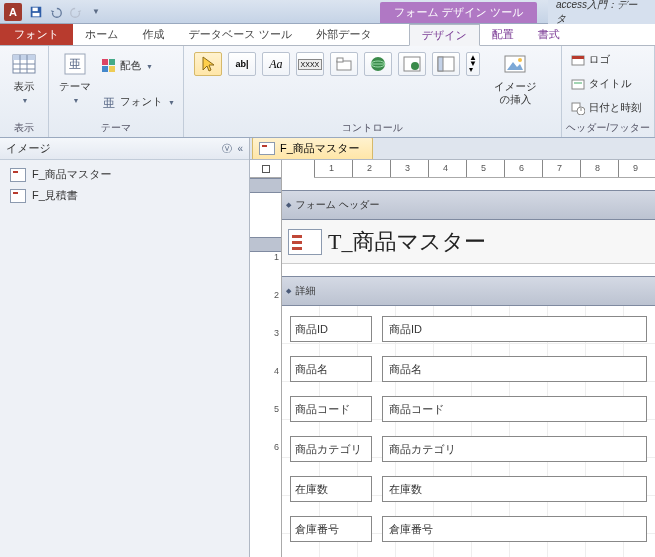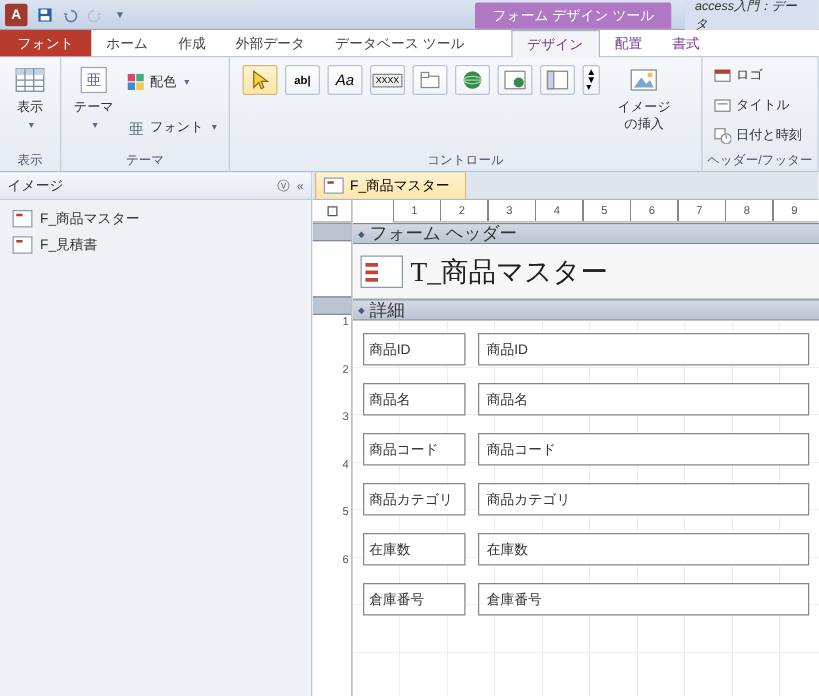--- a/index.html
+++ b/index.html
@@ -56,21 +56,21 @@
 
 .ruler-h { height: 18px; background: #fff; border-bottom: 1px solid #aaa; margin-left: 32px; background-image: repeating-linear-gradient(to right, #888 0, #888 1px, transparent 1px, transparent 38px); position: relative; font-size: 9px; color: #555; }
 .ruler-h span { position: absolute; top: 3px; }
 
 .design-body { flex: 1; display: flex; overflow: hidden; }
 .gutter { width: 32px; background: #fff; border-right: 1px solid #aaa; }
 .gutter .marker { height: 38px; border-bottom: 0; font-size: 9px; color: #555; text-align: right; padding-right: 2px; box-sizing: border-box; }
 .gutter .section-marker { height: 15px; background: #bcc3d1; border-top: 1px solid #7f8aa0; border-bottom: 1px solid #7f8aa0; }
 .canvas { flex: 1; background: #fff; overflow: auto; }
 
-.section-bar { background: linear-gradient(#d4d9e4,#bcc3d1); border-top: 1px solid #7f8aa0; border-bottom: 1px solid #7f8aa0; height: 17px; font-size: 14px; color: #333; padding-left: 4px; display: flex; align-items: center; }
+.section-bar { background: linear-gradient(#d4d9e4,#bcc3d1); border-top: 1px solid #7f8aa0; border-bottom: 1px solid #7f8aa0; height: 30px; font-size: 10px; color: #333; padding-left: 4px; display: flex; align-items: center; margin-top: 12px; }
 .section-bar::before { content: "◆"; font-size: 7px; margin-right: 4px; color: #4a5a78; }
 
 .header-section { background: #f7f7f7; padding: 4px 6px; min-height: 44px; display: flex; align-items: center; gap: 6px; border-bottom: 1px solid #ccc; }
 .header-form-icon { width: 34px; height: 26px; border: 1px solid #8c9aaf; background: #fff; position: relative; }
 .header-form-icon::before { content: ""; position: absolute; left: 3px; top: 5px; width: 10px; height: 3px; background: #c04737; box-shadow: 0 6px 0 #c04737, 0 12px 0 #c04737; }
 .header-title { font-family: "MS Mincho", serif; font-size: 22px; color: #222; white-space: nowrap; }
 
 .detail-section { padding: 10px 8px 10px 8px; background-image: repeating-linear-gradient(to right, transparent 0, transparent 37px, #eee 37px, #eee 38px), repeating-linear-gradient(to bottom, transparent 0, transparent 37px, #eee 37px, #eee 38px); min-height: 340px; }
 .field-row { display: flex; align-items: center; gap: 10px; margin-bottom: 14px; }
 .field-label { width: 82px; height: 26px; border: 1px solid #888; background: #fff; font-size: 11px; display: flex; align-items: center; padding: 0 4px; color: #333; }
@@ -106,22 +106,22 @@
   <div class="ctx-tab-group">
     <div class="ctx-tab-label">フォーム デザイン ツール</div>
   </div>
   <div class="app-title">access入門：データ</div>
 </div>
 
 <div class="ribbon-tabs">
   <div class="file-tab">フォント</div>
   <div class="tab">ホーム</div>
   <div class="tab">作成</div>
+  <div class="tab">データベース ツール</div>
   <div class="tab">外部データ</div>
-  <div class="tab">データベース ツール</div>
   <div style="width:25px"></div>
   <div class="tab ctx active">デザイン</div>
   <div class="tab ctx">配置</div>
   <div class="tab ctx">書式</div>
 </div>
 
 <div class="ribbon">
   <div class="ribbon-group">
     <div class="ribbon-group-body">
       <div class="big-btn">
@@ -184,21 +184,21 @@
       <div class="ctrl-icons">
         <div class="ctrl-icon" style="background:linear-gradient(#fff2cf,#ffe6a8);border-color:#d6b96a">
             <svg width="18" height="18">
               <path d="M4 2 L4 15 L8 11 L10 16 L12 15 L10 10 L15 10 Z" fill="#ffcf4a" stroke="#8a6a1a"></path>
             </svg>
           </div>
         <div class="ctrl-icon">
             <span style="font-size:9px;font-weight:bold">ab|</span>
           </div>
         <div class="ctrl-icon">
-            <span style="font-style:italic;font-family:Liberation Sans, sans-serif;font-size:12px">Aa</span>
+            <span style="font-style:italic;font-family:Liberation Serif, serif;font-size:12px">Aa</span>
           </div>
         <div class="ctrl-icon">
             <span style="font-size:7px;border:1px solid #888;padding:1px 2px;background:#eee">XXXX</span>
           </div>
         <div class="ctrl-icon">
             <svg width="18" height="16">
               <rect x="2" y="5" width="14" height="9" fill="#fff" stroke="#888"></rect>
               <rect x="2" y="2" width="6" height="4" fill="#fff" stroke="#888"></rect>
             </svg>
           </div>

